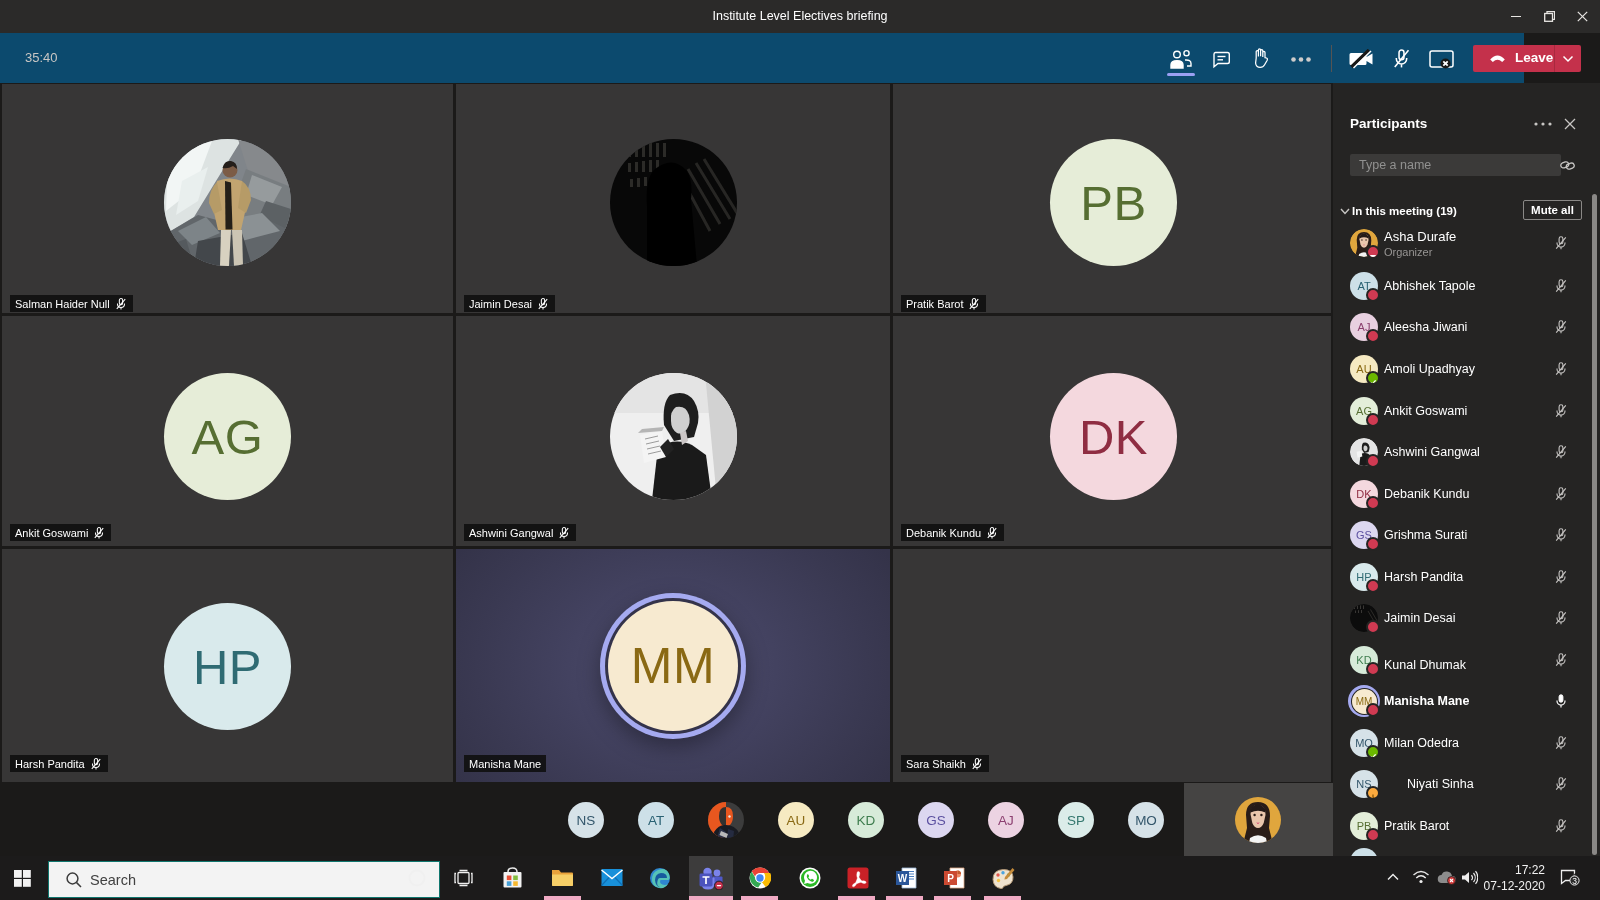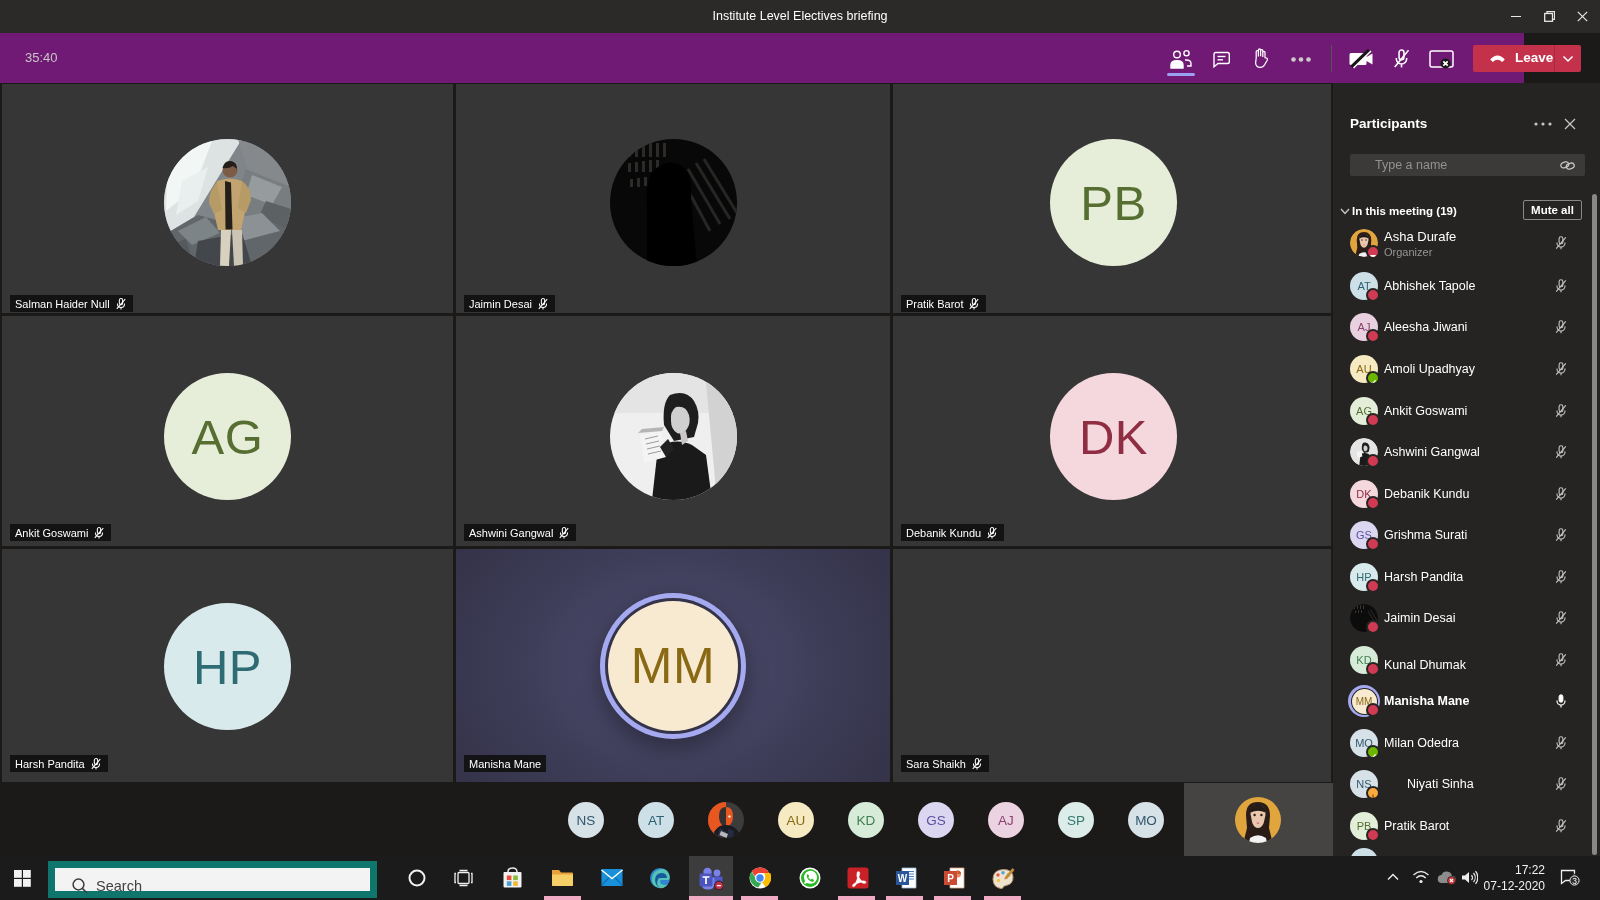--- a/index.html
+++ b/index.html
@@ -6,21 +6,21 @@
   html,body { width:1600px; height:900px; overflow:hidden; background:#1b1a19;
     font-family:"Liberation Sans", sans-serif; }
   #stage { position:absolute; left:0; top:0; width:1600px; height:900px; background:#1b1a19; }
   .abs { position:absolute; }
 
   
   #titlebar { left:0; top:0; width:1600px; height:33px; background:#2b2a29; }
   #title { width:100%; text-align:center; line-height:33px; color:#ffffff; font-size:12.5px;border-radius:6px; }
 
   
-  #toolbar { left:0; top:33px; width:1524px; height:50px; background:#701a75; }
+  #toolbar { left:0; top:33px; width:1524px; height:50px; background:#0c4a6e; }
   #timer { left:25px; top:0; height:50px; line-height:50px; color:#c8c6c4; font-size:13px; }
 
   
   .tile { background:#373636; position:absolute; }
   .avatar-big { position:absolute; width:127px; height:127px; border-radius:50%;
     display:flex; align-items:center; justify-content:center;
     font-size:49px; font-weight:400; letter-spacing:0.5px; }
   .nlabel { position:absolute; background:rgba(16,15,15,0.9); color:#fff; font-size:11px;
     height:17px; display:flex; align-items:center; padding:0 5px; gap:4px; white-space:nowrap; }
 
@@ -365,21 +365,21 @@
           <circle cx="10" cy="5" r="1.6"></circle>
           <circle cx="17" cy="5" r="1.6"></circle>
         </g>
       </svg>
     <svg class="abs" style="left:230px;top:34px;" width="14" height="14" viewBox="0 0 14 14">
         <g stroke="#c8c6c4" stroke-width="1.3">
           <line x1="2" y1="2" x2="12" y2="12"></line>
           <line x1="12" y1="2" x2="2" y2="12"></line>
         </g>
       </svg>
-    <div class="abs" style="left:17px;top:71px;width:235px;height:22px;background:#3b3a39;border-radius:2px;color:#919190;font-size:12.5px;line-height:22px;padding-left:25px;">Type a name</div>
+    <div class="abs" style="left:17px;top:71px;width:211px;height:22px;background:#3b3a39;border-radius:2px;color:#919190;font-size:12.5px;line-height:22px;padding-left:9px;">Type a name</div>
     <svg class="abs" style="left:227px;top:75px;" width="15" height="15" viewBox="0 0 15 15">
         <g stroke="#c8c6c4" fill="none" stroke-width="1.3">
           <rect x="0.8" y="4.2" width="8" height="5.2" rx="2.6" transform="rotate(-20 5 7)"></rect>
           <rect x="6.2" y="5.6" width="8" height="5.2" rx="2.6" transform="rotate(-20 10 8)"></rect>
         </g>
       </svg>
 
     <svg class="abs" style="left:7px;top:124px;" width="10" height="8" viewBox="0 0 10 8">
         <path d="M1 2 L5 6.5 L9 2" fill="none" stroke="#c8c6c4" stroke-width="1.4"></path>
       </svg>
@@ -648,21 +648,21 @@
 
   <div id="taskbar" class="abs">
     <svg class="abs" style="left:14px;top:14px;" width="17" height="17" viewBox="0 0 17 17">
       <g fill="#f2f2f2">
           <rect x="0" y="0" width="7.8" height="7.8"></rect>
           <rect x="9" y="0" width="7.8" height="7.8"></rect>
           <rect x="0" y="9" width="7.8" height="7.8"></rect>
           <rect x="9" y="9" width="7.8" height="7.8"></rect>
         </g>
     </svg>
-    <div class="abs" style="left:48px;top:5px;width:329px;height:37px;background:#f3f3f3;border:7px solid #0f766e;">
+    <div class="abs" style="left:48px;top:5px;width:392px;height:37px;background:#f3f3f3;border:1px solid #0f766e;">
       <svg class="abs" style="left:16px;top:9px;" width="18" height="18" viewBox="0 0 18 18">
         <circle cx="7.5" cy="7.5" r="5.4" fill="none" stroke="#3c3c3c" stroke-width="1.5"></circle>
         <line x1="11.6" y1="11.6" x2="16" y2="16" stroke="#3c3c3c" stroke-width="1.5"></line>
       </svg>
       <div class="abs" style="left:41px;top:0;height:36px;line-height:36px;color:#414141;font-size:14.5px;">Search</div>
     </div>
     <svg class="abs" style="left:407px;top:12px;" width="20" height="20" viewBox="0 0 20 20">
       <circle cx="10" cy="10" r="7.5" fill="none" stroke="#f0f0f0" stroke-width="2"></circle>
     </svg>
     <svg class="abs" style="left:454px;top:13px;" width="19" height="18" viewBox="0 0 19 18">

